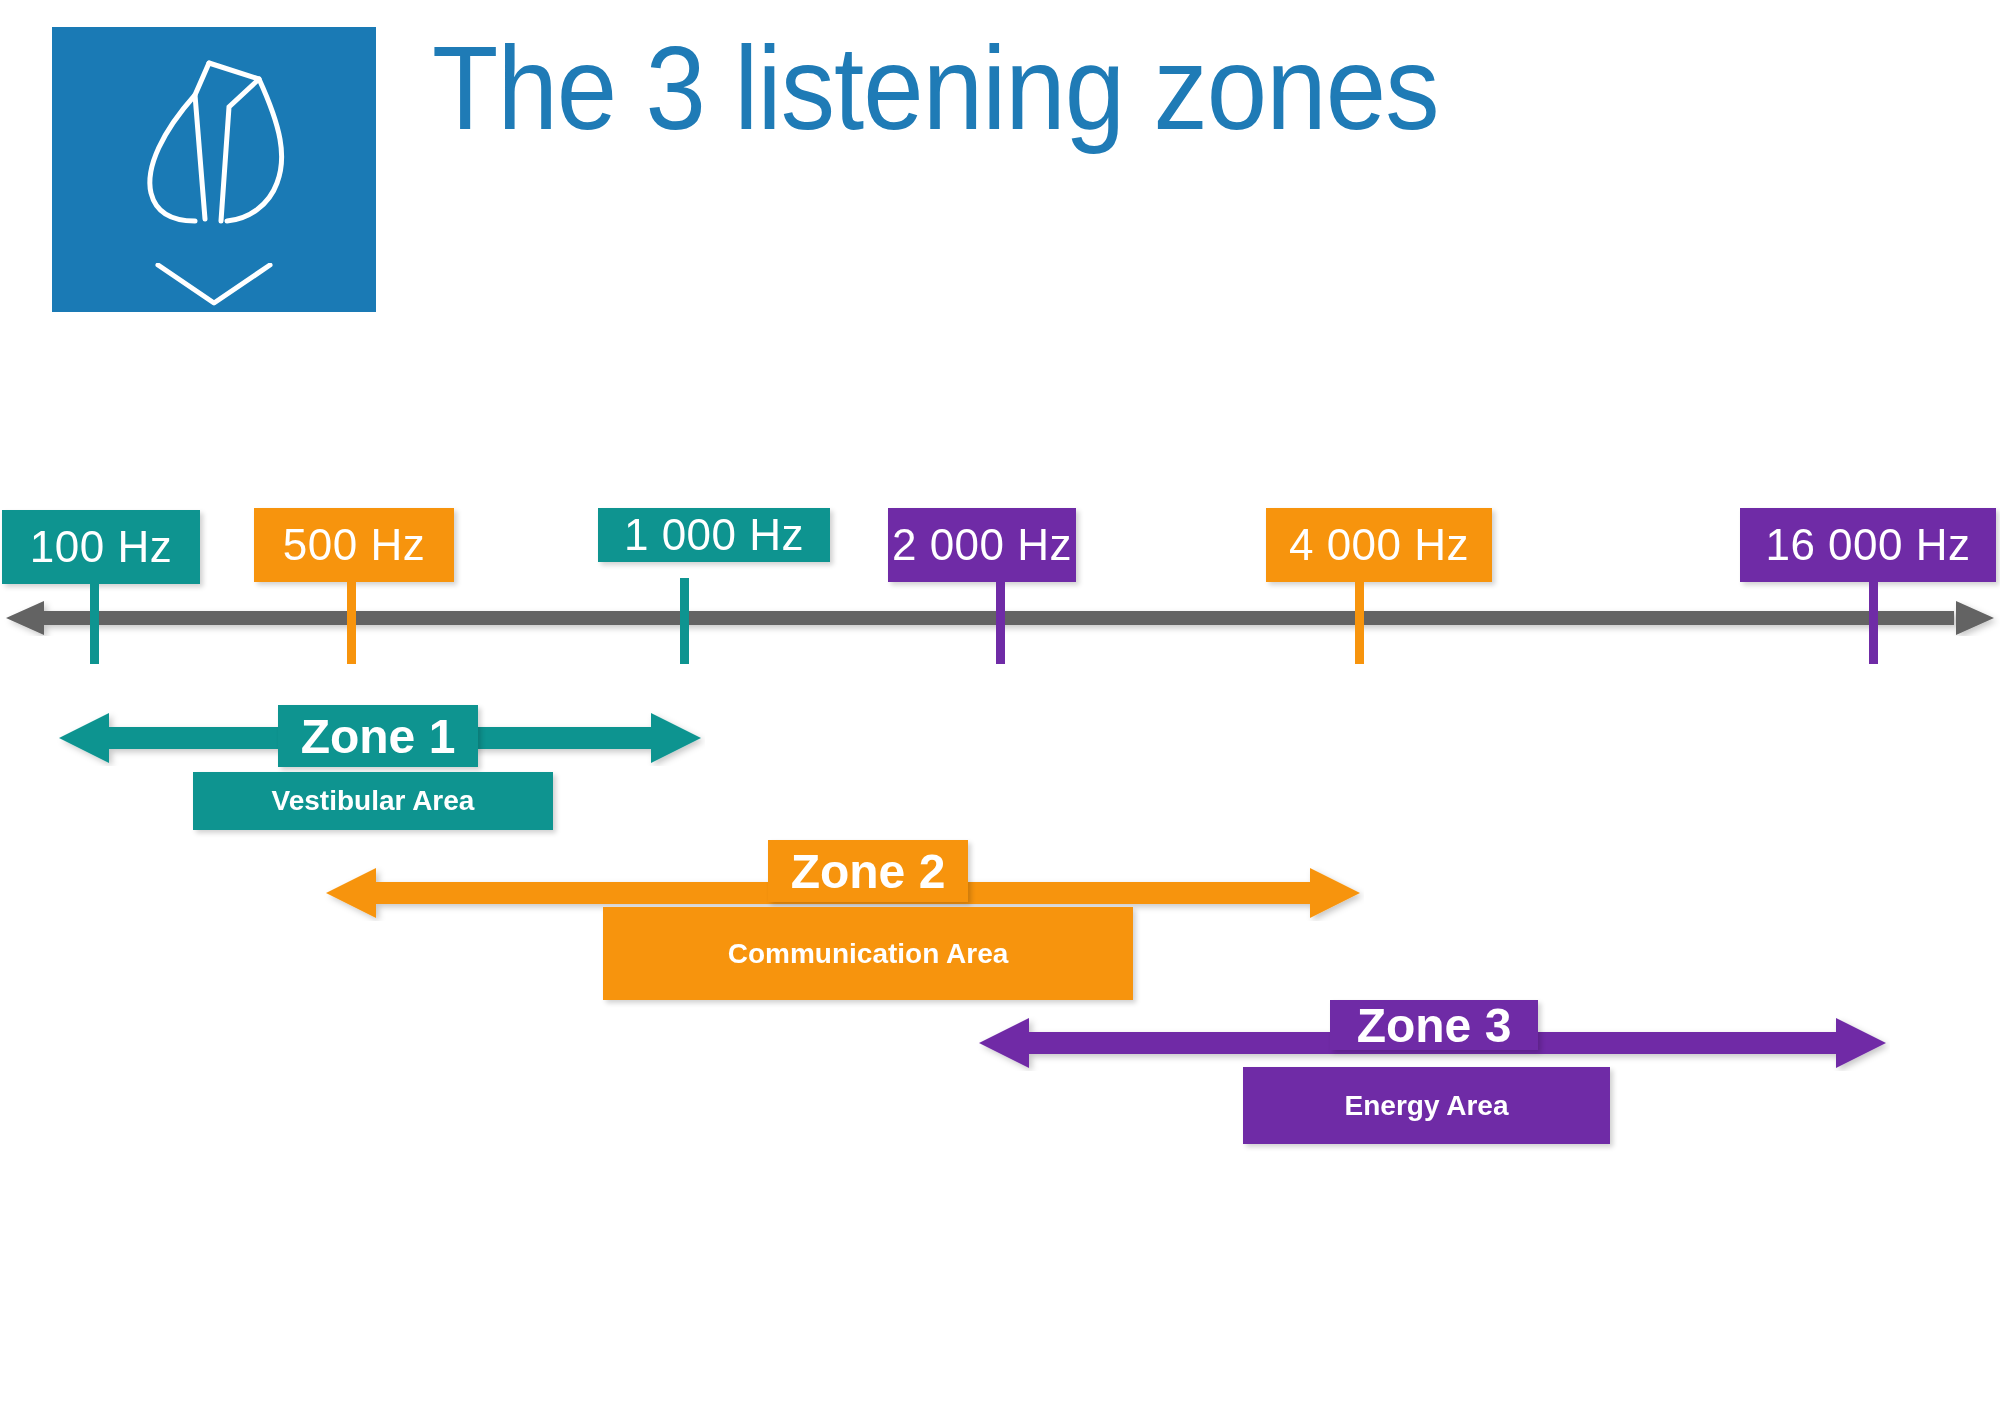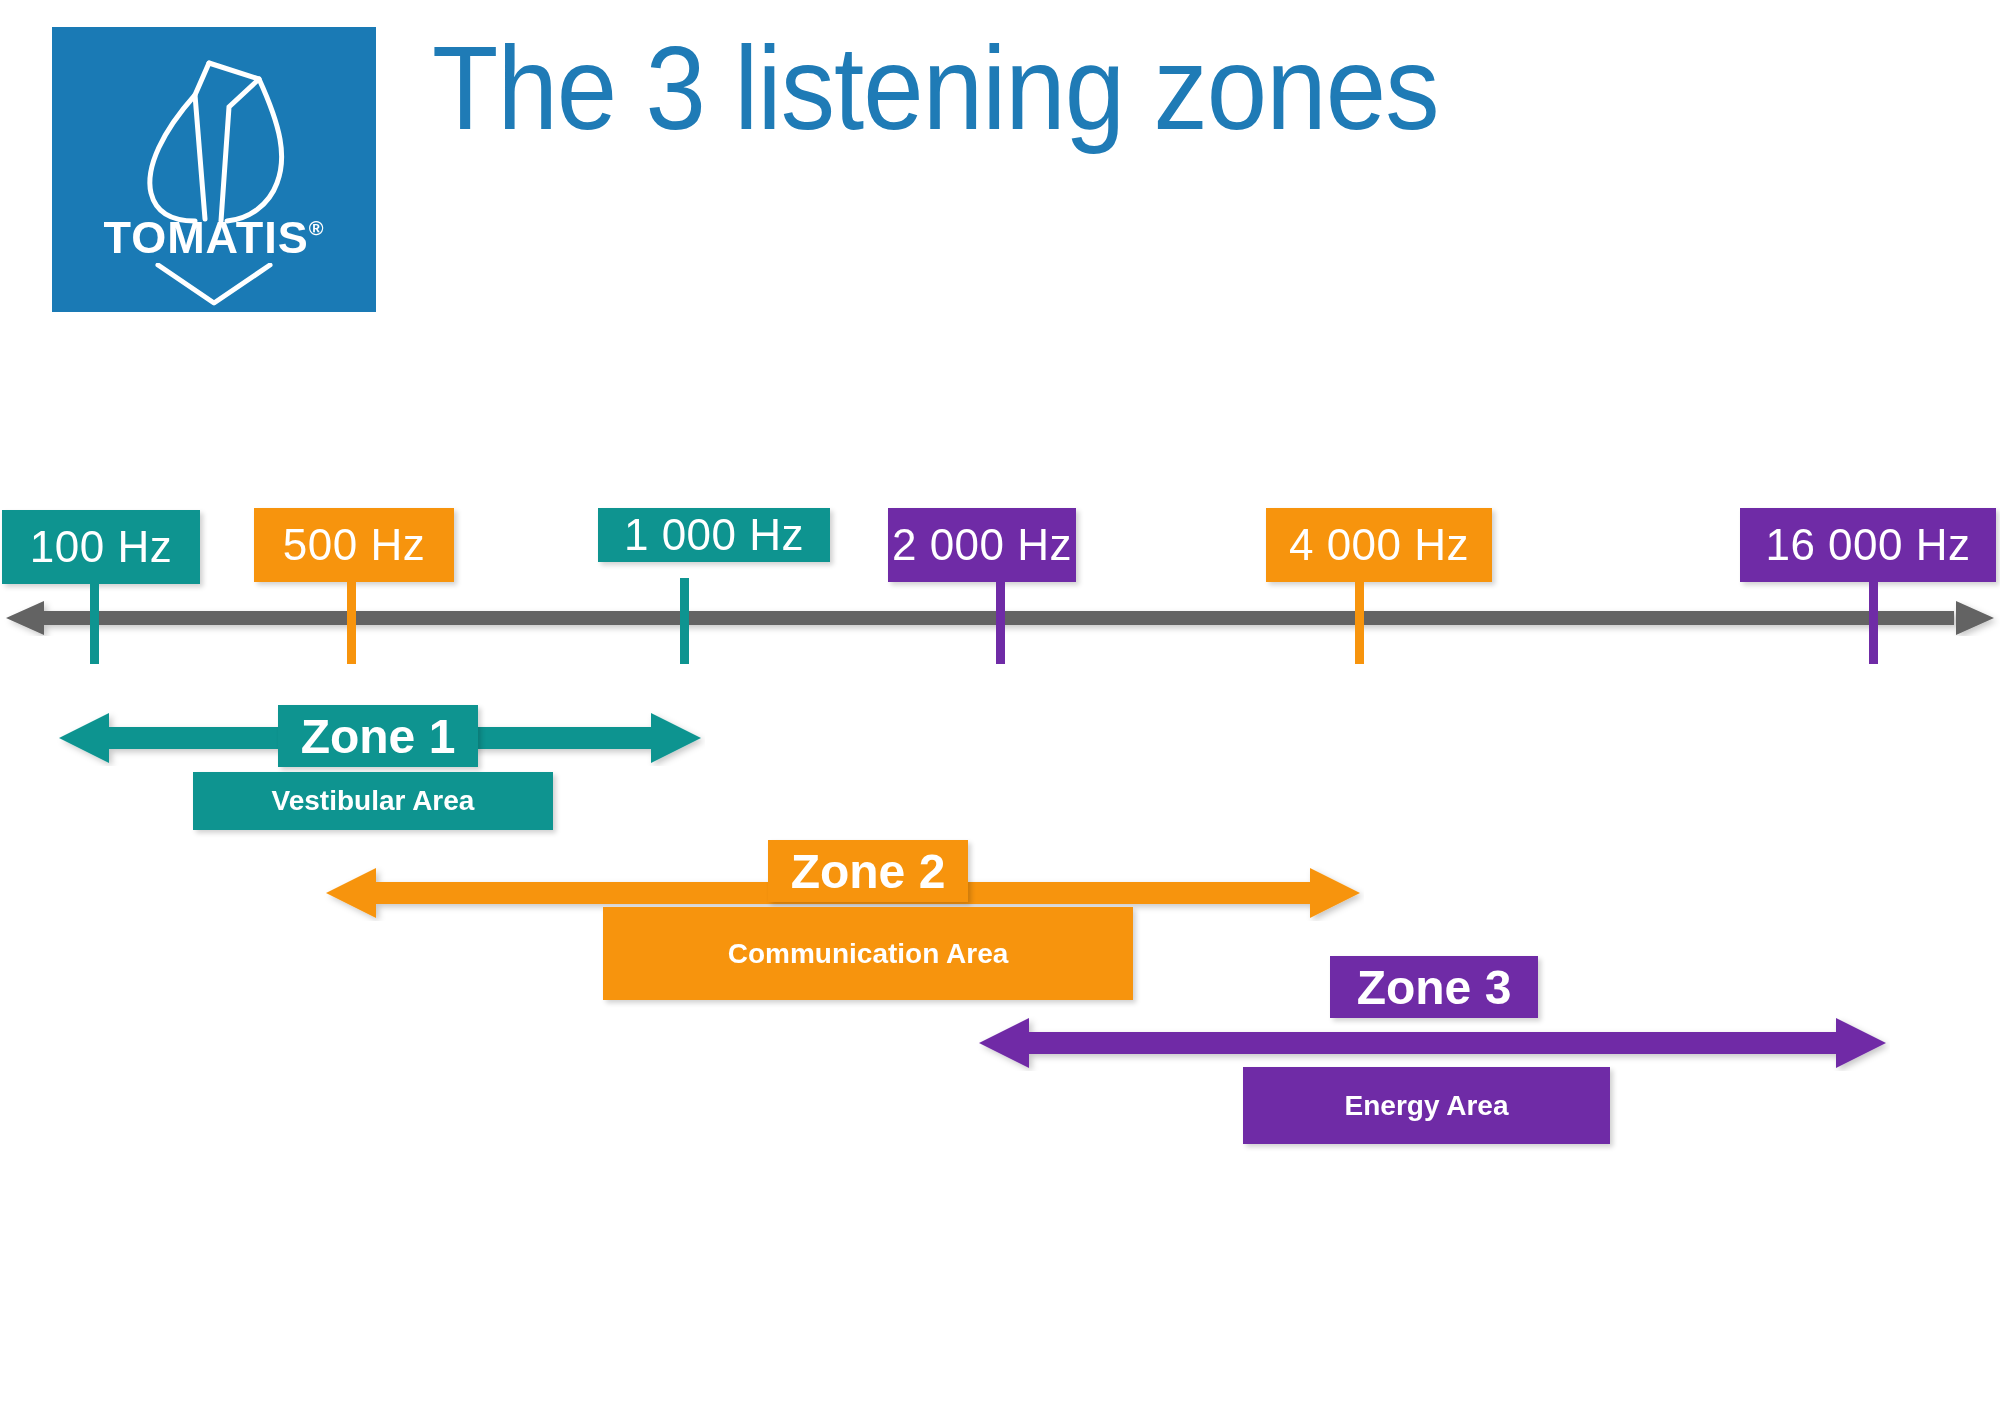--- a/index.html
+++ b/index.html
@@ -133,23 +133,20 @@
 </head>
 <body>
 
 <div id="logo-block">
   <svg id="logo-mark" viewBox="0 0 210 185" fill="none" xmlns="http://www.w3.org/2000/svg">
     <path d="M100 14 L150 30 C172 78 178 108 168 134 C160 156 140 170 118 172" stroke="#ffffff" stroke-width="5" fill="none" stroke-linecap="round"></path>
     <path d="M100 14 L86 46 L96 170" stroke="#ffffff" stroke-width="5" fill="none" stroke-linecap="round"></path>
     <path d="M150 30 L120 58 L112 172" stroke="#ffffff" stroke-width="5" fill="none" stroke-linecap="round"></path>
     <path d="M86 46 C54 82 36 118 42 144 C47 164 64 172 86 172" stroke="#ffffff" stroke-width="5" fill="none" stroke-linecap="round"></path>
   </svg>
-  <div id="logo-wordmark">
-    <span>TOMATIS</span><span class="reg">®</span>
-  </div>
   <svg id="logo-chevron" viewBox="0 0 120 44" fill="none" xmlns="http://www.w3.org/2000/svg">
     <path d="M4 2 L60 40 L116 2" stroke="#ffffff" stroke-width="5" fill="none" stroke-linecap="round" stroke-linejoin="round"></path>
   </svg>
 </div>
 
 <div id="page-title">The 3 listening zones</div>
 
 <div id="axis-area">
 
   <svg class="axis-line-svg" viewBox="0 0 2000 36" xmlns="http://www.w3.org/2000/svg">
@@ -220,17 +217,17 @@
   </div>
 
   <div>
     <svg class="zone-arrow-svg" style="left:975px; top:1015px; width:915px; height:56px;" viewBox="0 0 915 56" xmlns="http://www.w3.org/2000/svg">
       <g filter="url(#sh)">
         <polygon points="4,28 54,3 54,53" fill="#6F2BA6"></polygon>
         <rect x="52" y="17" width="811" height="22" fill="#6F2BA6"></rect>
         <polygon points="911,28 861,3 861,53" fill="#6F2BA6"></polygon>
       </g>
     </svg>
-    <div class="zone-label-box zone-title-box c-purple" style="left:1330px; top:936px; width:208px; height:62px;">Zone 3</div>
+    <div class="zone-label-box zone-title-box c-purple" style="left:1330px; top:980px; width:208px; height:50px;">Zone 3</div>
     <div class="zone-label-box zone-area-box c-purple" style="left:1243px; top:1047px; width:367px; height:77px;text-align:right;">Energy Area</div>
   </div>
 
 </div>
 
 </body></html>

